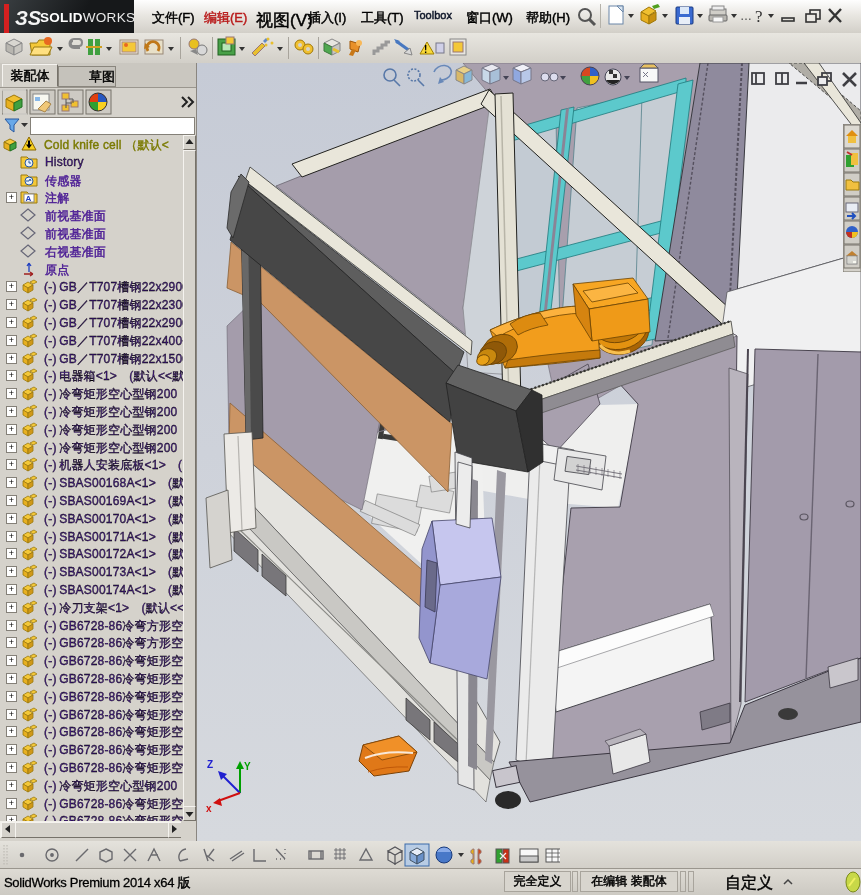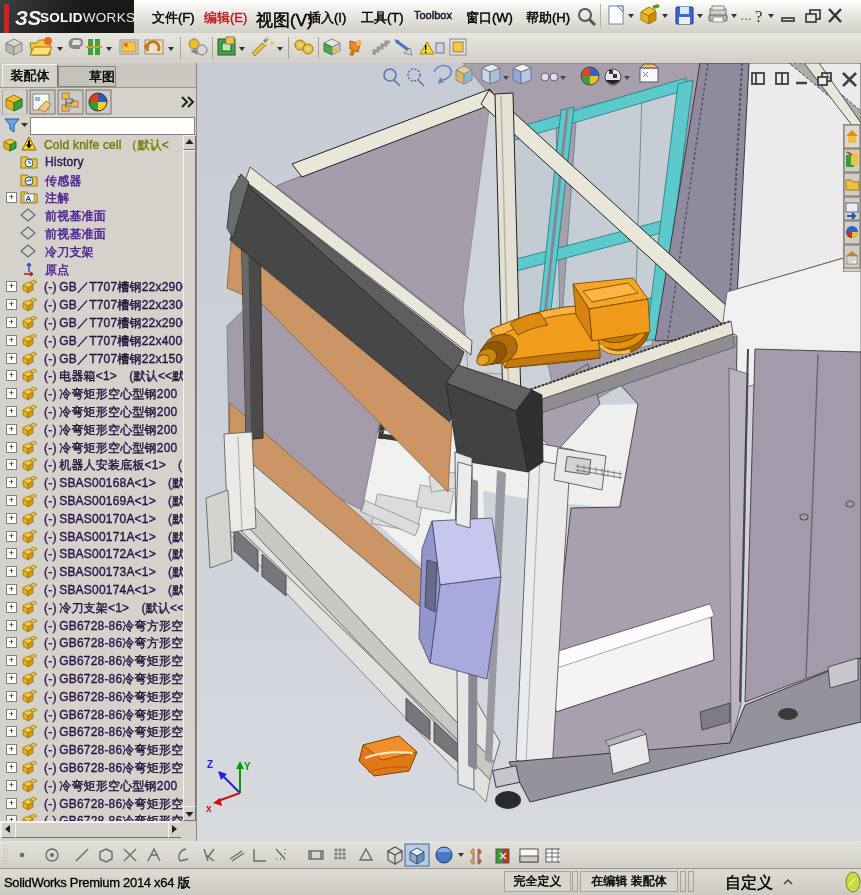--- a/index.html
+++ b/index.html
@@ -235,21 +235,21 @@
       <path d="M8 1 L15 7 L8 13 L1 7 Z" fill="none" stroke="#667" stroke-width="1.2"></path>
     </svg>
     <div class="trow" style="left:45px;top:73.2px"><span class="cjk">前视基准面</span></div>
     <svg class="abs" style="left:20px;top:91.0px" width="17" height="14">
       <path d="M8 1 L15 7 L8 13 L1 7 Z" fill="none" stroke="#667" stroke-width="1.2"></path>
     </svg>
     <div class="trow" style="left:45px;top:91.0px"><span class="cjk">前视基准面</span></div>
     <svg class="abs" style="left:20px;top:108.80000000000001px" width="17" height="14">
       <path d="M8 1 L15 7 L8 13 L1 7 Z" fill="none" stroke="#667" stroke-width="1.2"></path>
     </svg>
-    <div class="trow" style="left:45px;top:108.80000000000001px"><span class="cjk">冷刀支架</span></div>
+    <div class="trow" style="left:45px;top:108.80000000000001px"><span class="cjk">右视基准面</span></div>
     <svg class="abs" style="left:21px;top:125.60000000000001px" width="16" height="16">
       <path d="M8 2 v9 M8 2 l-2 3 M8 2 l2 3" stroke="#2040c0" stroke-width="1.3" fill="none"></path>
       <path d="M3 13 h9 M12 13 l-3 -2 M12 13 l-3 2" stroke="#a02020" stroke-width="1.3" fill="none"></path>
     </svg>
     <div class="trow" style="left:45px;top:126.60000000000001px"><span class="cjk">原点</span></div>
     <div class="exp" style="left:6px;top:146.4px">+</div>
     <svg class="abs" style="left:21px;top:144.4px" width="17" height="15">
       <path d="M2 6 l5 -3 5 3 -5 3z" fill="#f4c838" stroke="#9a7a10" stroke-width="0.8"></path>
       <path d="M2 6 v5 l5 3 v-5z" fill="#e8b020" stroke="#9a7a10" stroke-width="0.8"></path>
       <path d="M12 6 v5 l-5 3 v-5z" fill="#d09818" stroke="#9a7a10" stroke-width="0.8"></path>

